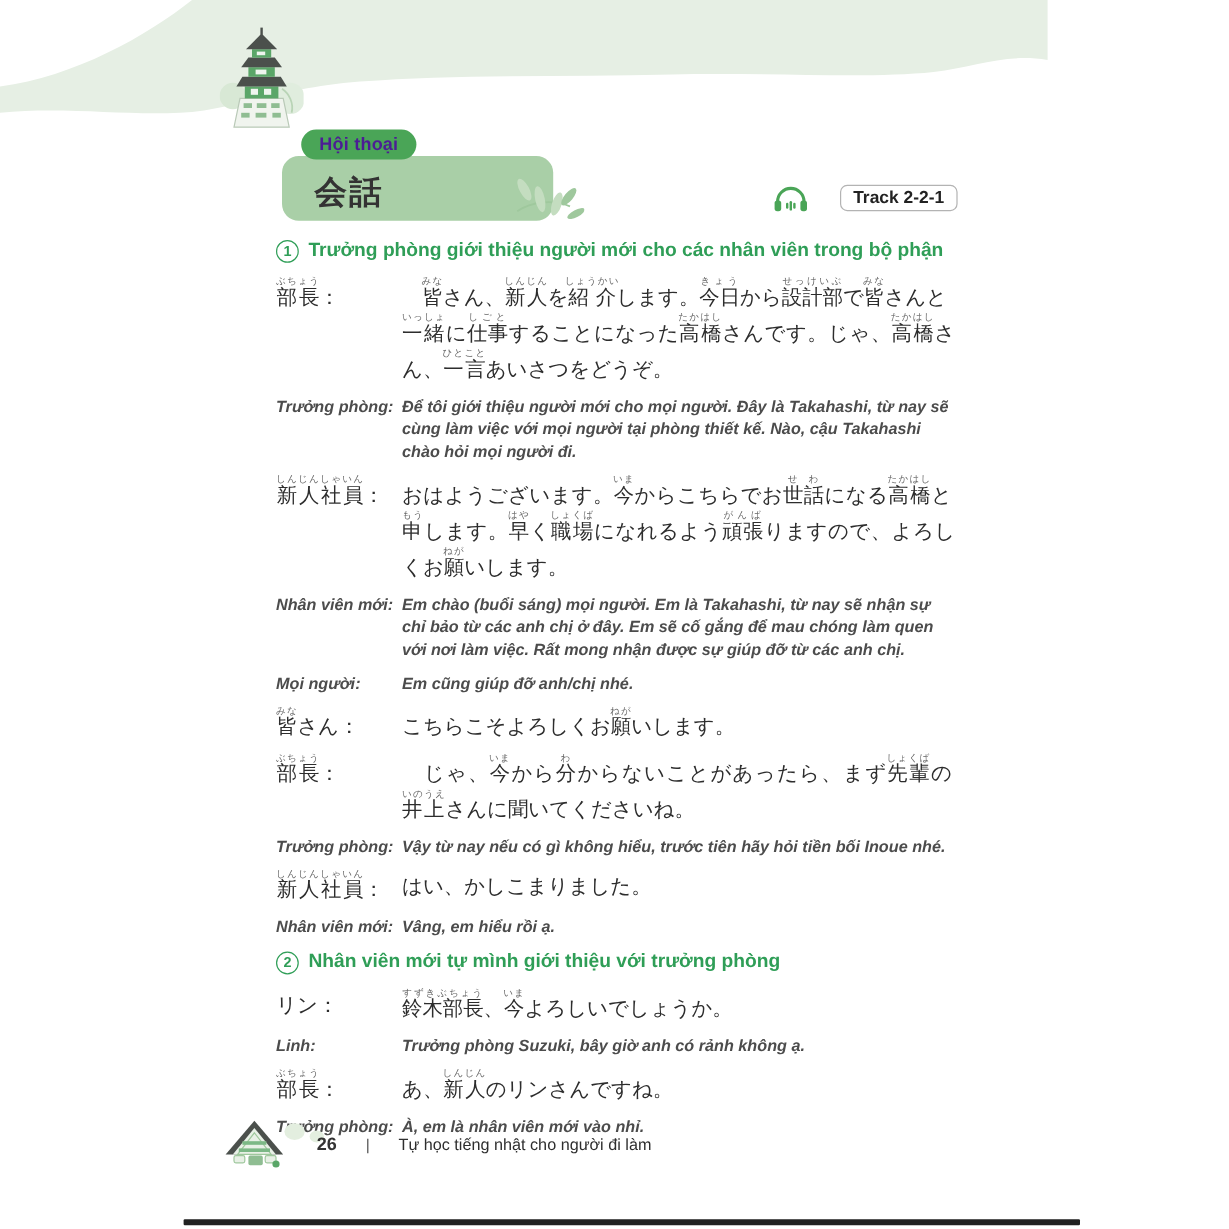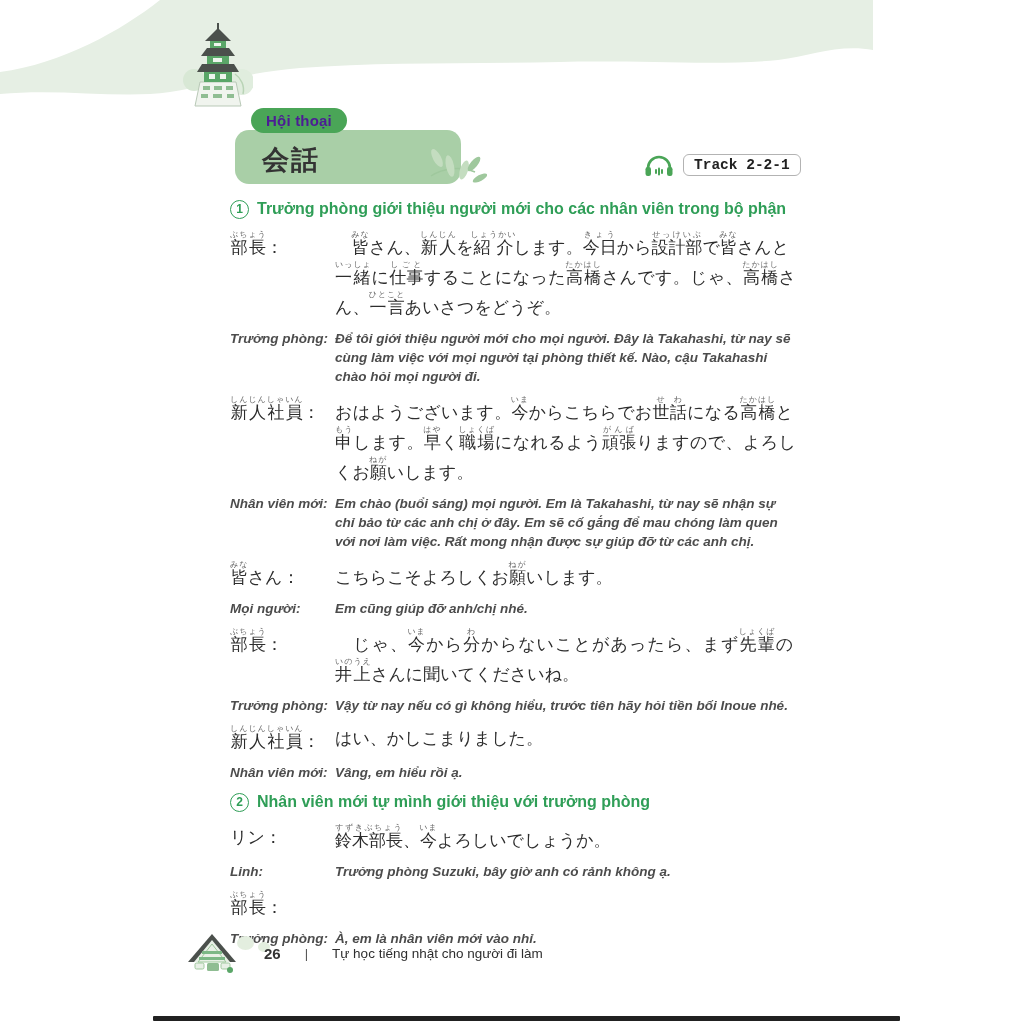--- a/index.html
+++ b/index.html
@@ -32,21 +32,21 @@
     background:var(--badge);color:#4c1d95;font-weight:bold;font-size:15px;
     padding:4px 15px;border-radius:15px;letter-spacing:.2px;
   }
   .kaiwa{
     position:absolute;left:27px;top:12px;
     font-family:Liberation Serif, serif;
     font-size:27px;font-weight:bold;color:#333333;letter-spacing:2px;
   }
   .leaf{position:absolute;right:-26px;bottom:-10px;}
 
-  .track{position:absolute;left:643px;top:152px;display:flex;align-items:center;gap:8px;font-family:Liberation Mono, monospace;}
+  .track{position:absolute;left:643px;top:152px;display:flex;align-items:center;gap:25px;}
   .track-badge{
     border:1.5px solid var(--track-border);border-radius:6px;background:#ffffff;
     padding:2px 10px;font-size:14.5px;font-weight:600;color:#222222;
   }
 
   .content{position:absolute;left:230px;top:198px;width:566px;}
   .section-heading{
     color:var(--accent);font-weight:bold;font-size:16px;
     display:flex;align-items:center;gap:8px;margin:0 0 10px 0;line-height:22px;
   }
@@ -167,27 +167,27 @@
         <div class="text">Để tôi giới thiệu người mới cho mọi người. Đây là Takahashi, từ nay sẽ cùng làm việc với mọi người tại phòng thiết kế. Nào, cậu Takahashi chào hỏi mọi người đi.</div>
       </div>
       <div class="row jp">
         <div class="speaker"><ruby>新人社員<rt>しんじんしゃいん</rt></ruby>：</div>
         <div class="text">おはようございます。<ruby>今<rt>いま</rt></ruby>からこちらでお<ruby>世話<rt>せわ</rt></ruby>になる<ruby>高橋<rt>たかはし</rt></ruby>と<ruby>申<rt>もう</rt></ruby>します。<ruby>早<rt>はや</rt></ruby>く<ruby>職場<rt>しょくば</rt></ruby>になれるよう<ruby>頑張<rt>がんば</rt></ruby>りますので、よろしくお<ruby>願<rt>ねが</rt></ruby>いします。</div>
       </div>
       <div class="row vi">
         <div class="speaker">Nhân viên mới:</div>
         <div class="text">Em chào (buổi sáng) mọi người. Em là Takahashi, từ nay sẽ nhận sự chỉ bảo từ các anh chị ở đây. Em sẽ cố gắng để mau chóng làm quen với nơi làm việc. Rất mong nhận được sự giúp đỡ từ các anh chị.</div>
       </div>
+      <div class="row vi">
+        <div class="speaker">Mọi người:</div>
+        <div class="text">Em cũng giúp đỡ anh/chị nhé.</div>
+      </div>
       <div class="row jp">
         <div class="speaker"><ruby>皆<rt>みな</rt></ruby>さん：</div>
         <div class="text">こちらこそよろしくお<ruby>願<rt>ねが</rt></ruby>いします。</div>
-      </div>
-      <div class="row vi">
-        <div class="speaker">Mọi người:</div>
-        <div class="text">Em cũng giúp đỡ anh/chị nhé.</div>
       </div>
       <div class="row jp">
         <div class="speaker"><ruby>部長<rt>ぶちょう</rt></ruby>：</div>
         <div class="text">　じゃ、<ruby>今<rt>いま</rt></ruby>から<ruby>分<rt>わ</rt></ruby>からないことがあったら、まず<ruby>先輩<rt>しょくば</rt></ruby>の<ruby>井上<rt>いのうえ</rt></ruby>さんに聞いてくださいね。</div>
       </div>
       <div class="row vi">
         <div class="speaker">Trưởng phòng:</div>
         <div class="text">Vậy từ nay nếu có gì không hiểu, trước tiên hãy hỏi tiền bối Inoue nhé.</div>
       </div>
       <div class="row jp">
@@ -205,20 +205,21 @@
       <div class="row jp">
         <div class="speaker">リン：</div>
         <div class="text"><ruby>鈴木部長<rt>すずきぶちょう</rt></ruby>、<ruby>今<rt>いま</rt></ruby>よろしいでしょうか。</div>
       </div>
       <div class="row vi">
         <div class="speaker">Linh:</div>
         <div class="text">Trưởng phòng Suzuki, bây giờ anh có rảnh không ạ.</div>
       </div>
       <div class="row jp">
         <div class="speaker"><ruby>部長<rt>ぶちょう</rt></ruby>：</div>
+        <div class="text">あ、<ruby>新人<rt>しんじん</rt></ruby>のリンさんですね。</div>
       </div>
       <div class="row vi">
         <div class="speaker">Trưởng phòng:</div>
         <div class="text">À, em là nhân viên mới vào nhỉ.</div>
       </div>
     </div>
 
   <div class="decor-dot dot1"></div>
   <div class="decor-dot dot2"></div>
 

